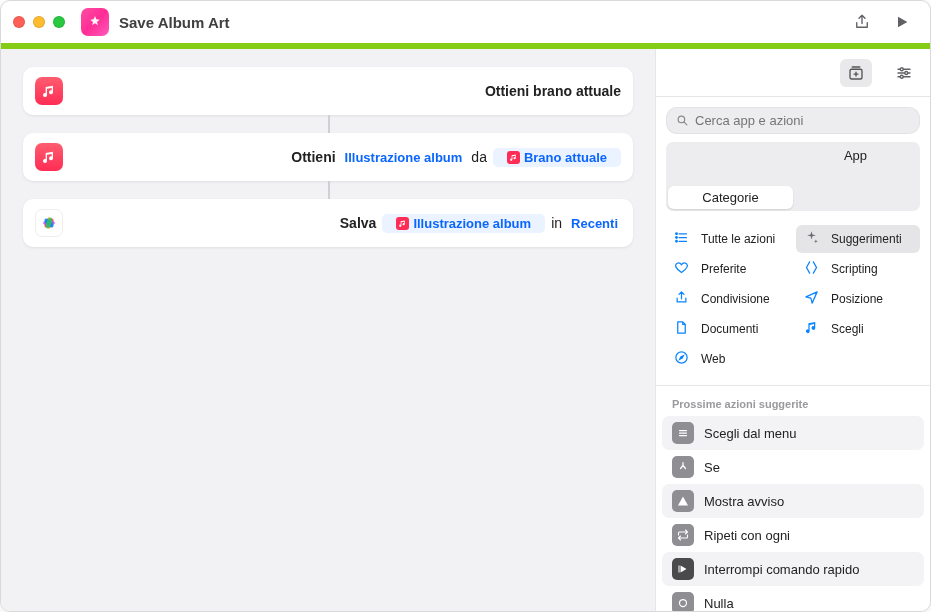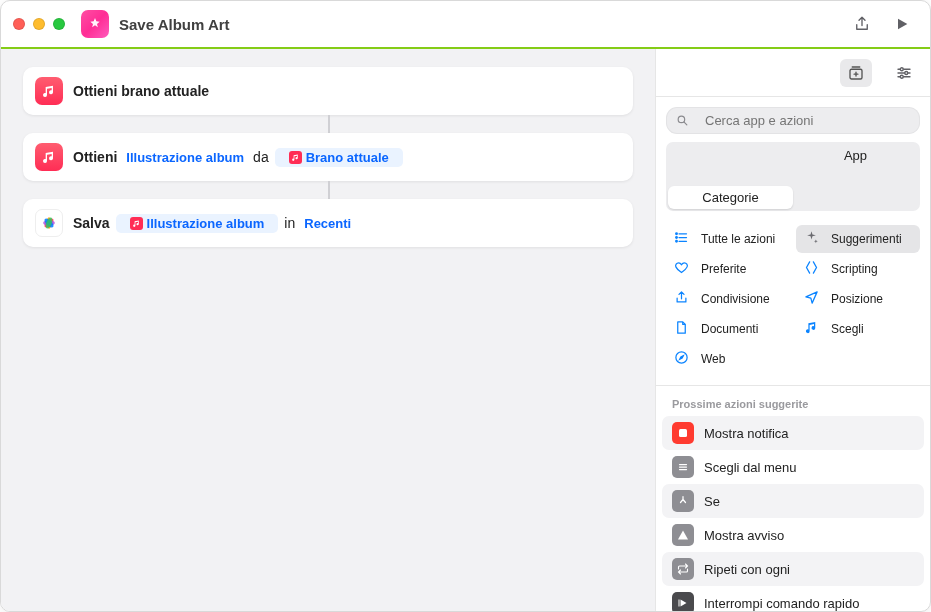--- a/index.html
+++ b/index.html
@@ -1,47 +1,47 @@
 <!DOCTYPE html>
 <html><head>
 <meta charset="utf-8">
 <style>
   * { box-sizing: border-box; margin: 0; padding: 0; font-family: -apple-system, BlinkMacSystemFont, "Segoe UI", Helvetica, Arial, sans-serif; }
   body { width: 931px; height: 612px; background: #fff; overflow: hidden; }
   .window { width: 931px; height: 612px; border: 1px solid #d9d9d9; border-radius: 10px; overflow: hidden; display: flex; flex-direction: column; background: #fff; box-shadow: 0 2px 12px rgba(0,0,0,0.08); }
-  .titlebar { height: 48px; display: flex; align-items: center; padding: 0 12px; border-bottom: 2px solid #84cc16; }
+  .titlebar { height: 48px; display: flex; align-items: center; padding: 0 12px; border-bottom: 6px solid #84cc16; }
   .traffic { display: flex; gap: 8px; margin-right: 16px; }
   .dot { width: 12px; height: 12px; border-radius: 50%; }
   .dot.red { background: #ff5f57; border: 0.5px solid rgba(0,0,0,0.1); }
   .dot.yellow { background: #febc2e; border: 0.5px solid rgba(0,0,0,0.1); }
   .dot.green { background: #28c840; border: 0.5px solid rgba(0,0,0,0.1); }
   .app-icon { width: 28px; height: 28px; border-radius: 7px; background: linear-gradient(135deg,#ff4fa3,#ff2d95,#ff5bbd); display: flex; align-items: center; justify-content: center; color: #fff; margin-right: 10px; }
   .title { font-size: 15px; font-weight: 600; color: #404040; }
   .title-spacer { flex: 1; }
   .toolbar-btn { width: 32px; height: 28px; border-radius: 6px; display: flex; align-items: center; justify-content: center; color: #666; margin-left: 8px; }
   .toolbar-btn.active { background: #e9e9eb; }
   .body { flex: 1; display: flex; min-height: 0; }
   .editor { flex: 1; background: #f2f2f4; padding: 18px 22px; overflow: auto; }
-  .card { background: #fff; border-radius: 10px; box-shadow: 0 1px 3px rgba(0,0,0,0.08); padding: 10px 12px; display: flex; align-items: center; gap: 10px; margin-bottom: 18px; font-size: 14px; color: #222; position: relative; }
+  .card { background: #fff; border-radius: 10px; box-shadow: 0 1px 3px rgba(0,0,0,0.08); padding: 10px 12px; display: flex; align-items: center; gap: 10px; margin-bottom: 18px; font-size: 14px; color: #222; position: relative; justify-content: space-between; }
   .connector { position: absolute; left: 50%; bottom: -18px; width: 2px; height: 18px; background: #d0d0d4; }
   .action-icon { width: 28px; height: 28px; border-radius: 7px; display: flex; align-items: center; justify-content: center; flex-shrink: 0; }
   .music-icon { background: linear-gradient(180deg,#ff5d70,#ff2d55); color: #fff; }
   .photos-icon { background: #fff; border: 1px solid #eee; }
   .action-text { display: flex; align-items: center; gap: 6px; flex-wrap: wrap; font-weight: 600; }
   .action-text span { font-weight: 600; }
   .action-text .plain { font-weight: 400; color: #222; }
   .token { display: inline-flex; align-items: center; gap: 4px; background: #eaf3ff; color: #0b66ff; border-radius: 5px; padding: 2px 14px; font-size: 13px; font-weight: 500; }
   .token .tok-icon { width: 13px; height: 13px; border-radius: 3px; background: #ff2d55; display: inline-flex; align-items: center; justify-content: center; }
   .token.plainblue { background: transparent; padding: 2px 3px; color: #0b66ff; }
 
   .sidebar { width: 275px; border-left: 1px solid #e6e6e6; display: flex; flex-direction: column; }
   .side-top { height: 48px; border-bottom: 1px solid #e6e6e6; display: flex; align-items: center; justify-content: flex-end; padding: 0 10px; gap: 8px; }
   .side-content { flex: 1; overflow: auto; }
   .search-wrap { padding: 10px 10px 8px; }
-  .search { display: flex; align-items: center; gap: 16px; background: #ededef; border-radius: 11px; padding: 5px 9px; border: 1px solid rgba(0,0,0,0.04); }
+  .search { display: flex; align-items: center; gap: 6px; background: #ededef; border-radius: 11px; padding: 5px 9px; border: 1px solid rgba(0,0,0,0.04); }
   .search input { border: none; background: transparent; outline: none; flex: 1; font-size: 13px; color: #555; }
   .segmented { margin: 0 10px 10px; display: flex; background: #ededef; border-radius: 7px; padding: 2px; }
   .seg { flex: 1; text-align: center; font-size: 13px; padding: 4px 0; border-radius: 6px; color: #222; }
   .seg.active { background: #fff; box-shadow: 0 1px 2px rgba(0,0,0,0.12); margin-top: 42px; }
   .cats { padding: 4px 10px 12px; display: grid; grid-template-columns: 1fr 1fr; gap: 2px 6px; }
   .cat { display: flex; align-items: center; gap: 12px; padding: 5px 8px; border-radius: 6px; font-size: 12px; color: #222; }
   .cat.active { background: #e5e5e7; }
   .cat svg { flex-shrink: 0; }
   .divider { height: 1px; background: #e6e6e6; margin: 0 0 8px; }
   .section-label { font-size: 11px; color: #9a9a9e; font-weight: 600; padding: 4px 16px 6px; }
@@ -228,28 +228,20 @@
                   <circle cx="12" cy="12" r="9"></circle>
                   <path d="M15 9l-2 4-4 2 2-4 4-2z" fill="#0b84ff"></path>
                 </svg></span>
               <span>Web</span>
             </div>
           </div>
         <div class="divider"></div>
         <div class="section-label">Prossime azioni suggerite</div>
         <div class="sugg-list" id="suggs">
             <div class="sugg">
-              <div class="sugg-icon" style="background:#ff3b30">
-                <svg width="12" height="12" viewBox="0 0 24 24" fill="#fff">
-                  <rect x="4" y="4" width="16" height="16" rx="3"></rect>
-                </svg>
-              </div>
-              <span>Mostra notifica</span>
-            </div>
-            <div class="sugg">
               <div class="sugg-icon" style="background:#8e8e93">
                 <svg width="12" height="12" viewBox="0 0 24 24" stroke="#fff" stroke-width="2.5" stroke-linecap="round">
                   <path d="M5 7h14M5 12h14M5 17h14"></path>
                 </svg>
               </div>
               <span>Scegli dal menu</span>
             </div>
             <div class="sugg">
               <div class="sugg-icon" style="background:#8e8e93">
                 <svg width="12" height="12" viewBox="0 0 24 24" stroke="#fff" stroke-width="2.5" fill="none" stroke-linecap="round">

